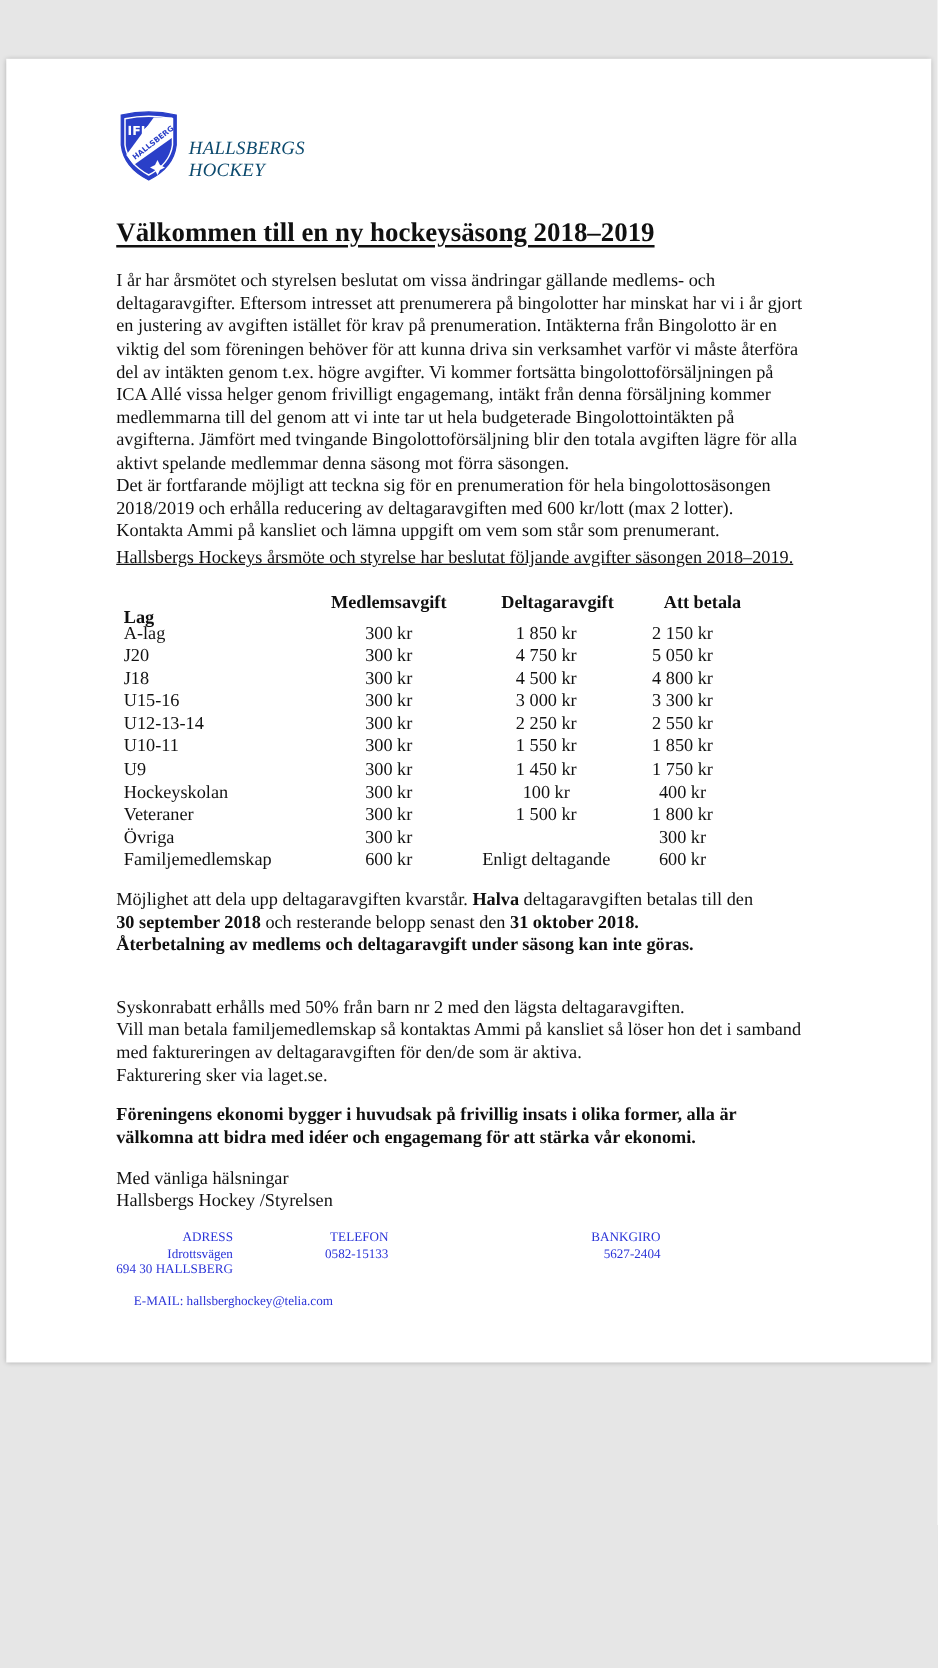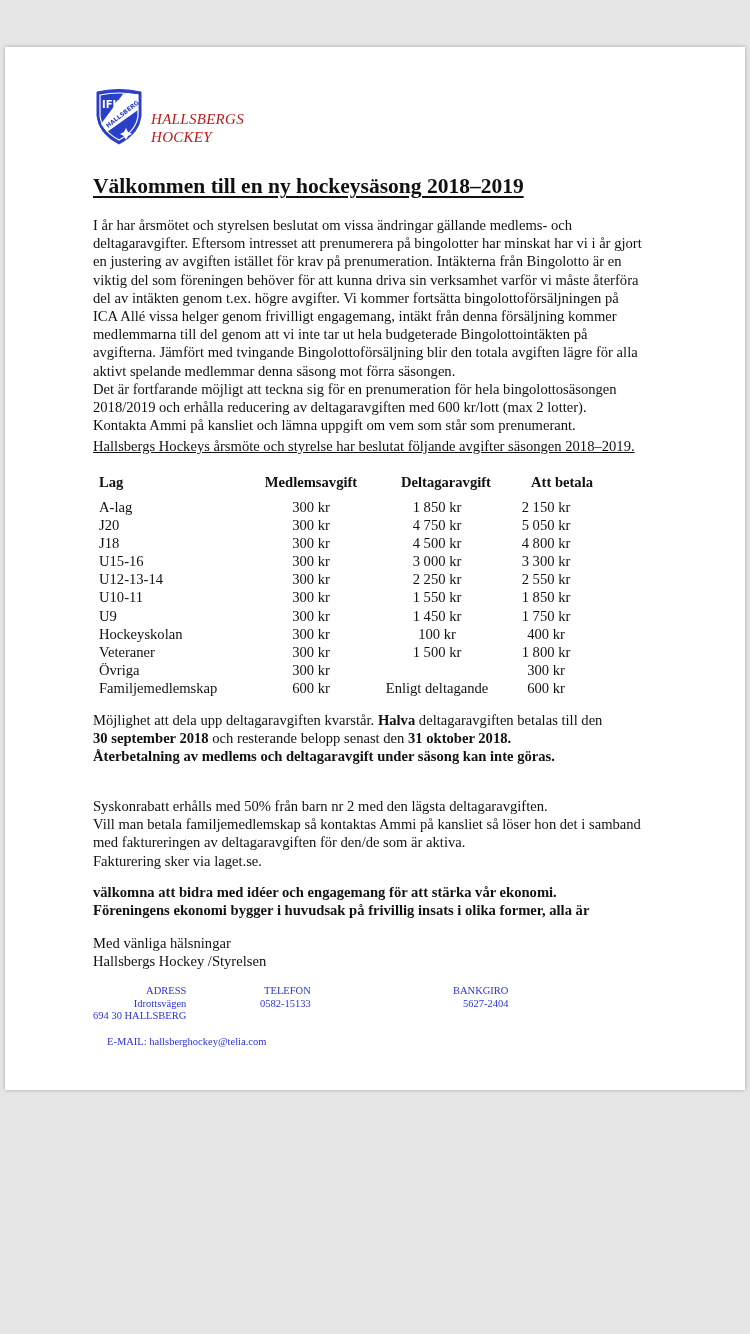--- a/index.html
+++ b/index.html
@@ -20,21 +20,21 @@
   }
   .logo {
     position: absolute; left: 93px; top: 88px;
     display: flex; align-items: flex-end;
   }
   .logo svg { display: block; }
   .logo-text {
     margin-left: 6px;
     font-family: "Liberation Serif", serif;
     font-style: italic;
-    color: #b91c1c;
+    color: #0c4a6e;
     font-size: 15px;
     line-height: 18px;
     letter-spacing: 0.3px;
   }
   .title {
     position: absolute; left: 93px; top: 174px;
     font-size: 21.5px; font-weight: bold;
     text-decoration: underline;
     text-decoration-thickness: 2px;
     text-underline-offset: 3px;
@@ -50,40 +50,40 @@
   .fee-table {
     position: absolute; left: 99px; top: 473px;
     font-size: 14.6px;
   }
   .fee-row { display: flex; height: 18.1px; line-height: 18.1px; white-space: nowrap; }
   .fee-head { font-weight: bold; height: 22px; line-height: 18px; margin-bottom: 3px; }
   .c-lag { width: 162px; }
   .c-med { width: 100px; text-align: center; }
   .c-del { width: 136px; text-align: center; padding-left: 8px; }
   .c-att { width: 82px; text-align: center; }
-  .fee-head .c-lag { width: 162px; }
+  .fee-head .c-lag { width: 162px; margin-top: 12px; }
   .fee-head .c-med { width: 112px; text-align: center; margin-left: -6px; }
   .fee-head .c-del { width: 130px; text-align: center; padding-left: 14px; }
   .fee-head .c-att { width: 82px; text-align: right; }
   .para3 { top: 711px; }
   .para4 { top: 797px; }
   .para5 { top: 883px; }
   .para6 { top: 934px; }
   b, .bold { font-weight: bold; }
   .contact {
     position: absolute;
     font-size: 10.5px; line-height: 12.5px;
     color: #2b34d8;
     white-space: nowrap;
     text-align: right;
   }
   .contact-adr { left: 93px; top: 985px; }
   .contact-tel { left: 260px; top: 985px; }
   .contact-bank { left: 451px; top: 985px; }
-  .contact-bank .hdr { padding-left: 2px; }
+  .contact-bank .hdr { padding-left: 2px; margin-left: 20px; }
   .contact-email { left: 107px; top: 1036px; }
 </style>
 </head>
 <body>
 
 <div class="page"></div>
 
 <div class="logo">
   <svg width="52" height="58" viewBox="0 0 52 58">
     <path d="M4 4 Q26 -1 48 4 L48 28 Q46 46 26 56 Q6 46 4 28 Z" fill="#2a3fc8" stroke="#2a3fc8" stroke-width="1"></path>
@@ -202,22 +202,22 @@
 </div>
 
 <div class="body-text para4">
   <div>Syskonrabatt erhålls med 50% från barn nr 2 med den lägsta deltagaravgiften.</div>
   <div>Vill man betala familjemedlemskap så kontaktas Ammi på kansliet så löser hon det i samband</div>
   <div>med faktureringen av deltagaravgiften för den/de som är aktiva.</div>
   <div>Fakturering sker via laget.se.</div>
 </div>
 
 <div class="body-text para5 bold">
+  <div>Föreningens ekonomi bygger i huvudsak på frivillig insats i olika former, alla är</div>
   <div>välkomna att bidra med idéer och engagemang för att stärka vår ekonomi.</div>
-  <div>Föreningens ekonomi bygger i huvudsak på frivillig insats i olika former, alla är</div>
 </div>
 
 <div class="body-text para6">
   <div>Med vänliga hälsningar</div>
   <div>Hallsbergs Hockey /Styrelsen</div>
 </div>
 
 <div class="contact contact-adr">
   <div>ADRESS</div>
   <div>Idrottsvägen</div>

